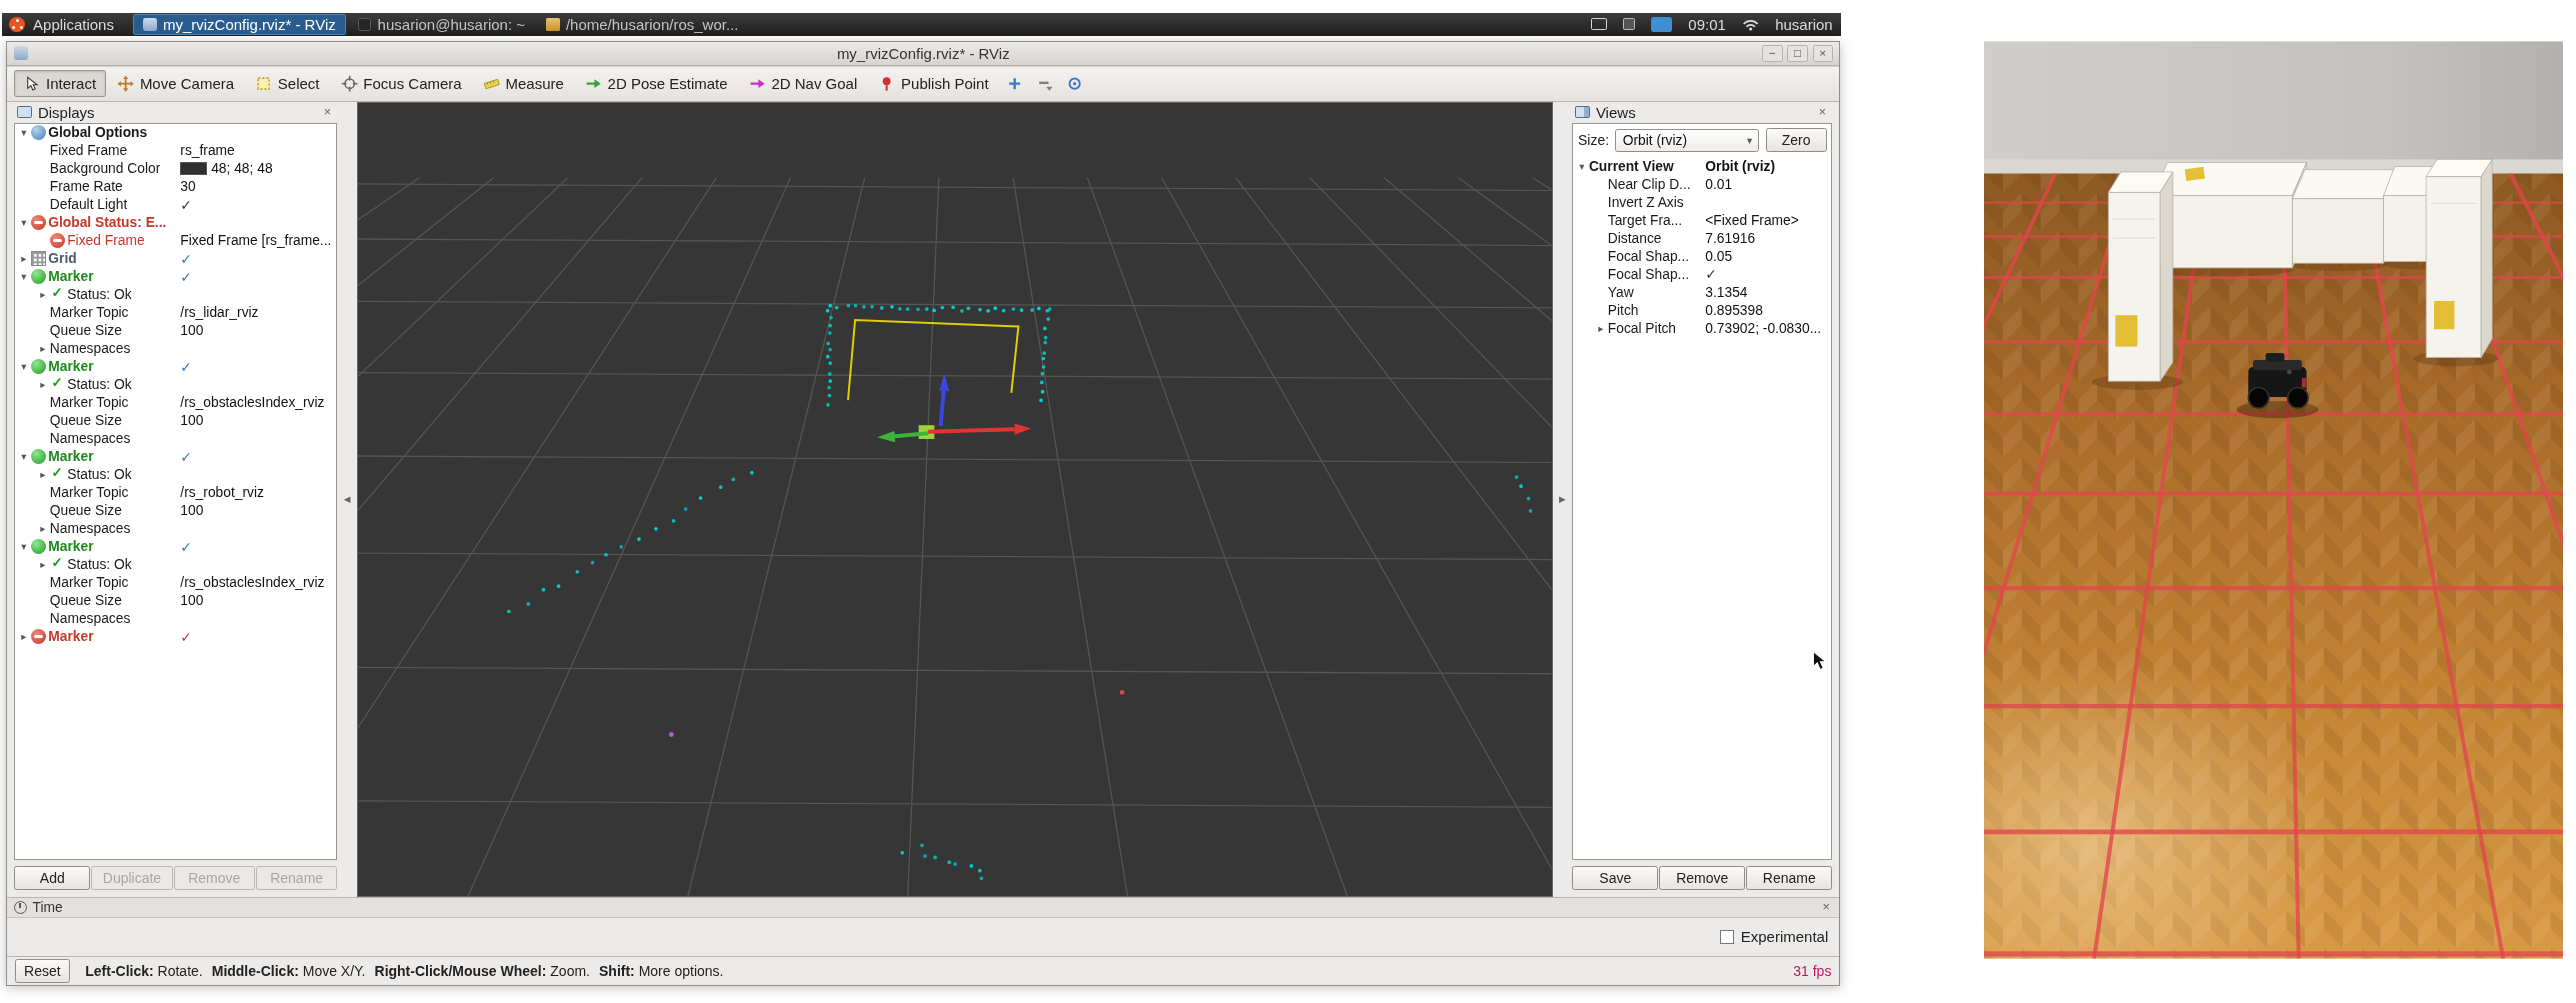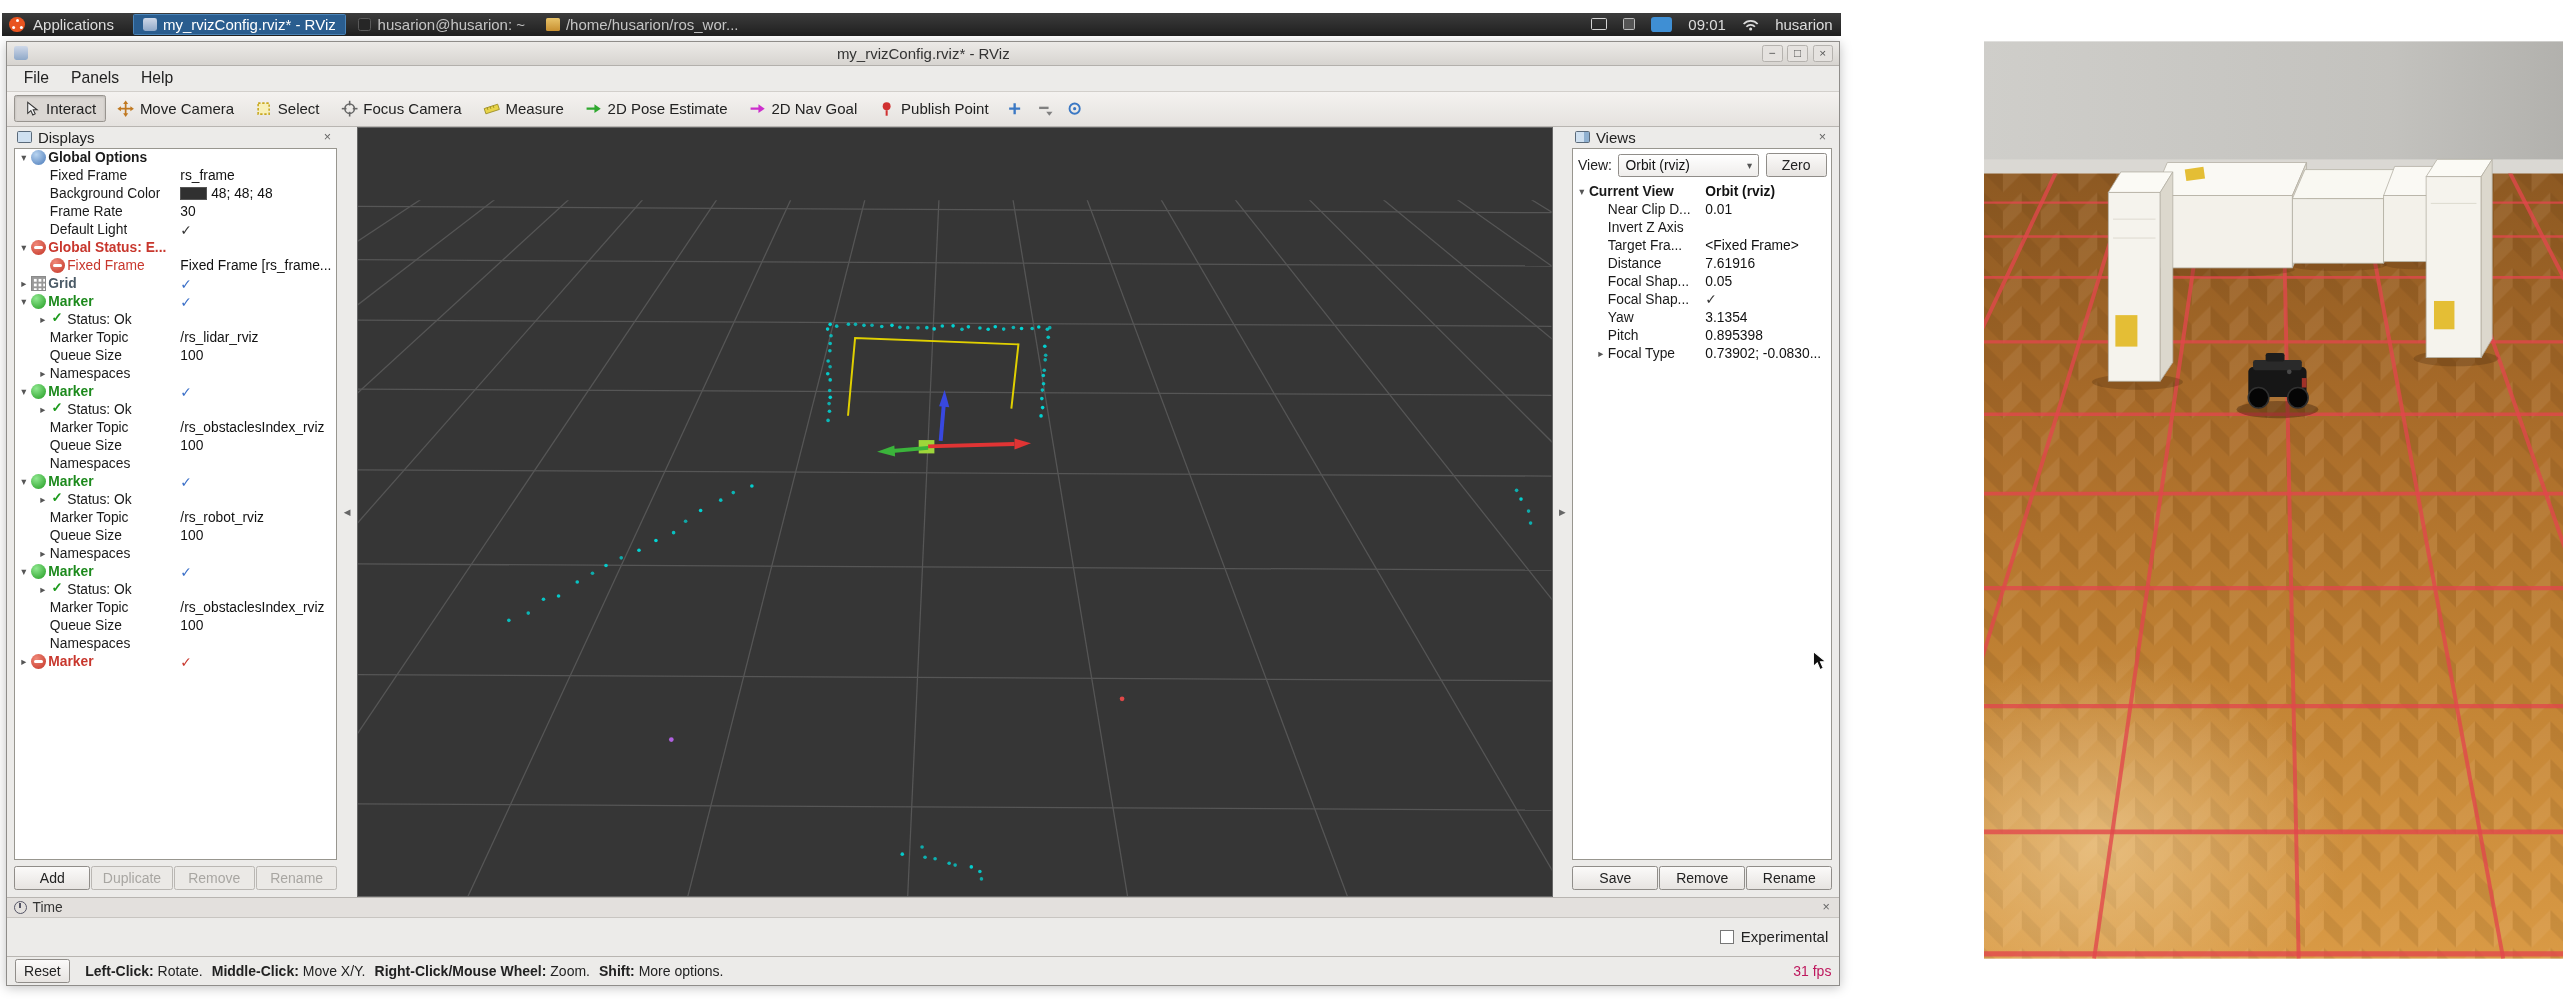--- a/index.html
+++ b/index.html
@@ -165,25 +165,20 @@
     <div class="titlebar">
       <span class="app-ico"></span>
       <span class="tb-title">my_rvizConfig.rviz* - RViz</span>
       <div class="winctl">
         <span class="wbtn">−</span>
         <span class="wbtn">□</span>
         <span class="wbtn">×</span>
       </div>
     </div>
 
-    <div class="menubar">
-      <span class="menu-item">File</span>
-      <span class="menu-item">Panels</span>
-      <span class="menu-item">Help</span>
-    </div>
 
     <div class="toolbar">
       <div class="tool selected">
         <svg viewBox="0 0 22 22">
           <path d="M6,3 L6,17 L10,13.5 L12.5,19 L15.5,17.5 L13,12.5 L18,12.5 Z" fill="#f5f5f5" stroke="#333" stroke-width="1.3"></path>
         </svg>
         <span>Interact</span>
       </div>
       <div class="tool">
         <svg viewBox="0 0 22 22">
@@ -680,21 +675,21 @@
       <div class="handle">▶</div>
 
       <div class="panel views">
         <div class="phead">
           <span class="ph-ico-views"></span>
           <span>Views</span>
           <span class="ph-x">×</span>
         </div>
         <div class="tree-box">
           <div class="type-row">
-            <span class="type-label">View:</span>
+            <span class="type-label">Size:</span>
             <div class="combo">
               <span>Orbit (rviz)</span>
               <span class="caret">▾</span>
             </div>
             <button class="btn zero">Zero</button>
           </div>
           <div class="vrows">
 
           <div class="trow ind0">
                 <span class="texp">▾</span>
@@ -773,21 +768,21 @@
 
                 <span class="tlab">Pitch</span>
                 <span class="tval">
 
                   <span>0.895398</span>
                 </span>
               </div>
               <div class="trow ind1">
                 <span class="texp">▸</span>
 
-                <span class="tlab">Focal Type</span>
+                <span class="tlab">Focal Pitch</span>
                 <span class="tval">
 
                   <span>0.73902; -0.0830...</span>
                 </span>
               </div>
             </div>
         </div>
         <div class="pbtns">
           <button class="btn grow">Save</button>
           <button class="btn grow">Remove</button>

